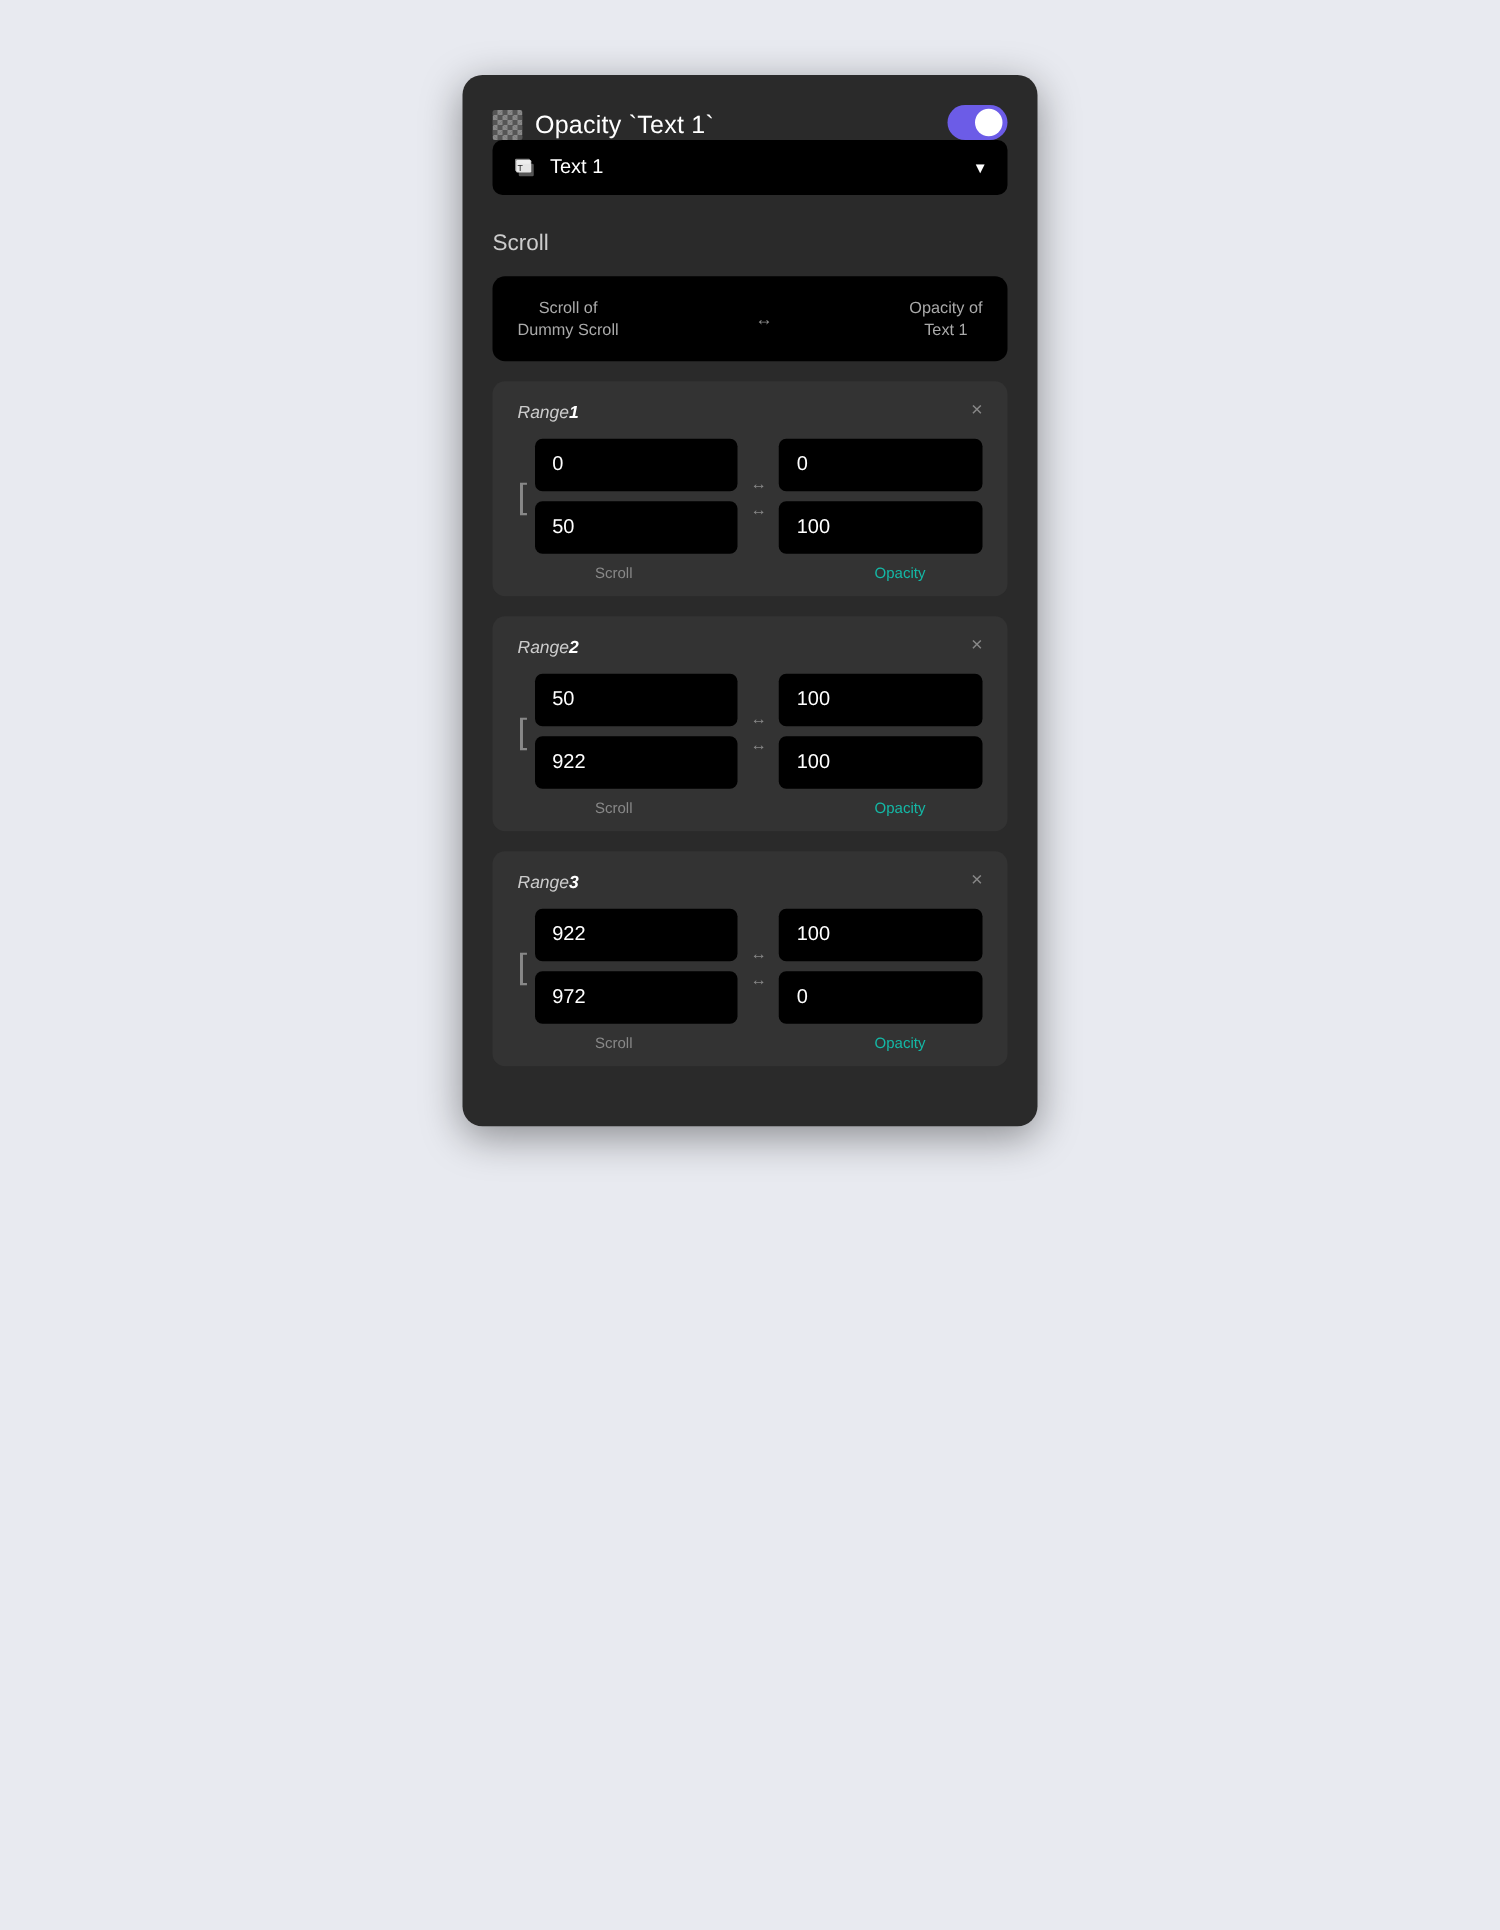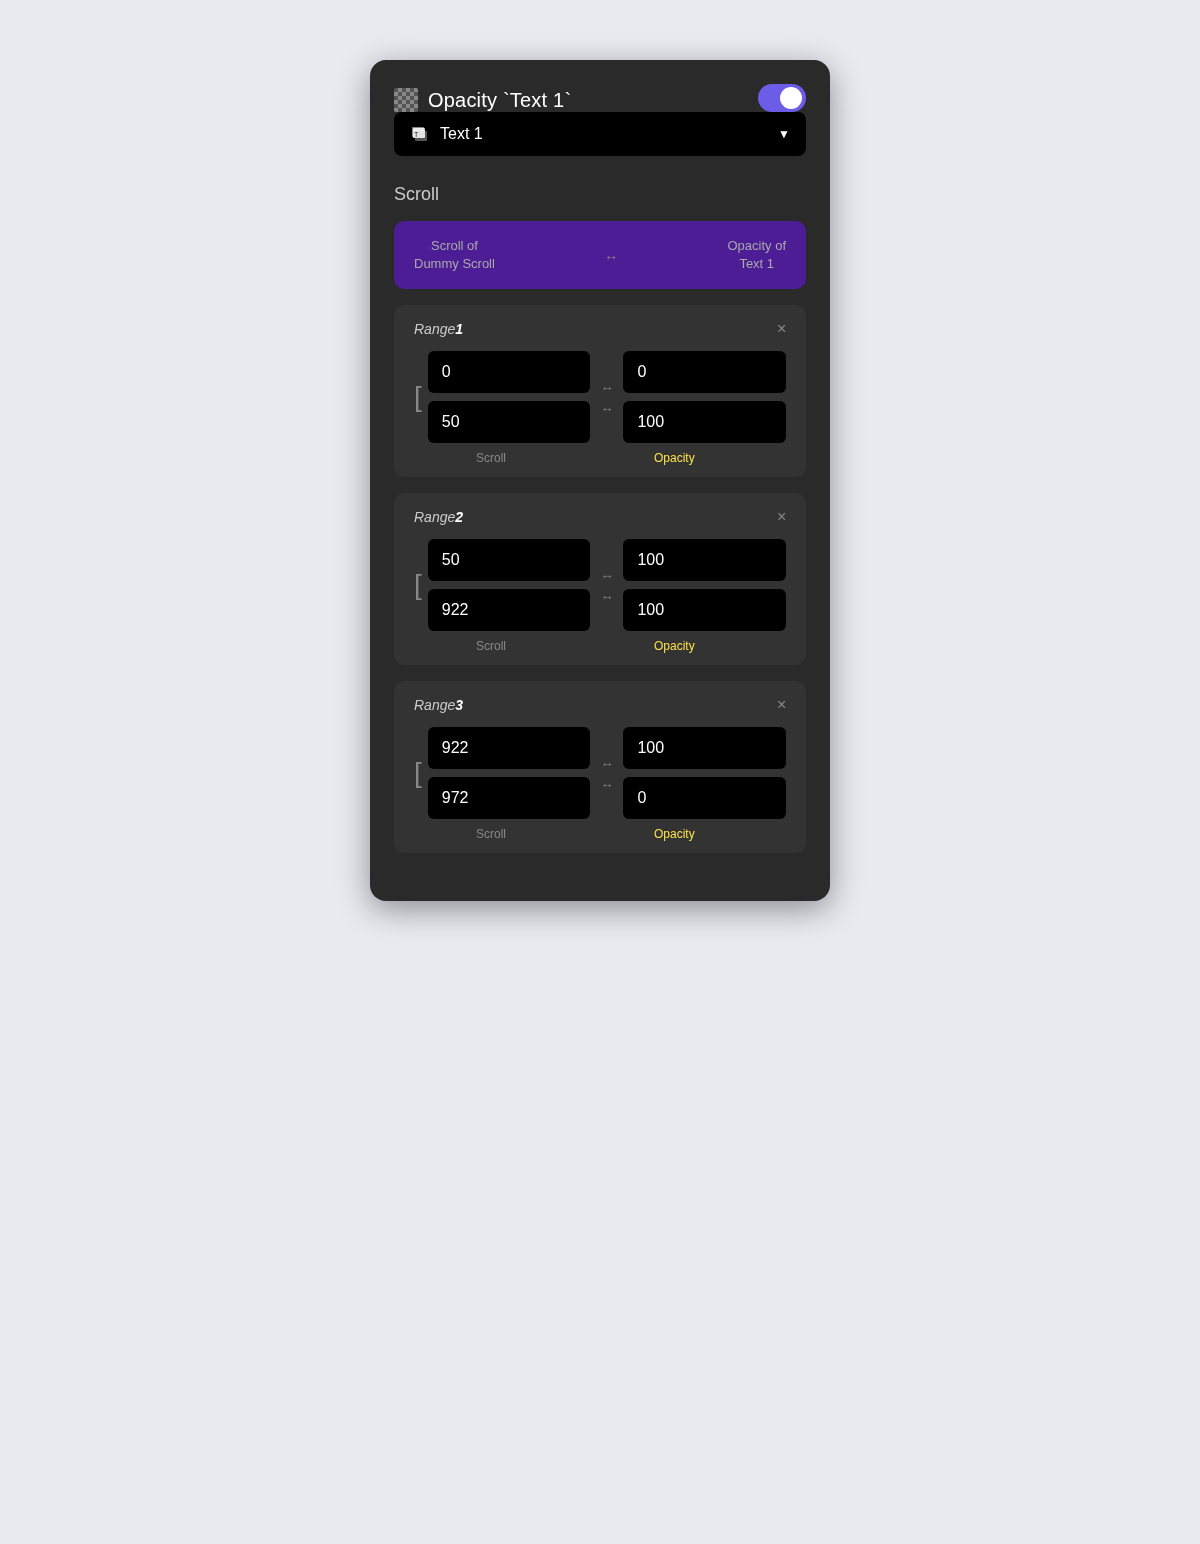--- a/index.html
+++ b/index.html
@@ -134,21 +134,21 @@
     
     .section-heading {
       color: #cccccc;
       font-size: 18px;
       font-weight: 400;
       margin-bottom: 16px;
     }
 
     
     .mapping-row {
-      background-color: #4c1d95;
+      background-color: #000000;
       border-radius: 10px;
       padding: 16px 20px;
       display: flex;
       align-items: center;
       justify-content: space-between;
       margin-bottom: 16px;
     }
 
     .mapping-label {
       color: #aaaaaa;
@@ -253,22 +253,22 @@
     .axis-label-scroll {
       flex: 1;
       text-align: left;
       color: #888888;
       font-size: 12px;
       padding-left: 16px;
     }
 
     .axis-label-opacity {
       flex: 1;
-      text-align: left;
-      color: #fde047;
+      text-align: center;
+      color: #14b8a6;
       font-size: 12px;
     }
 
     .axis-spacer {
       width: 46px;
     }
   </style>
 </head>
 <body>
 

